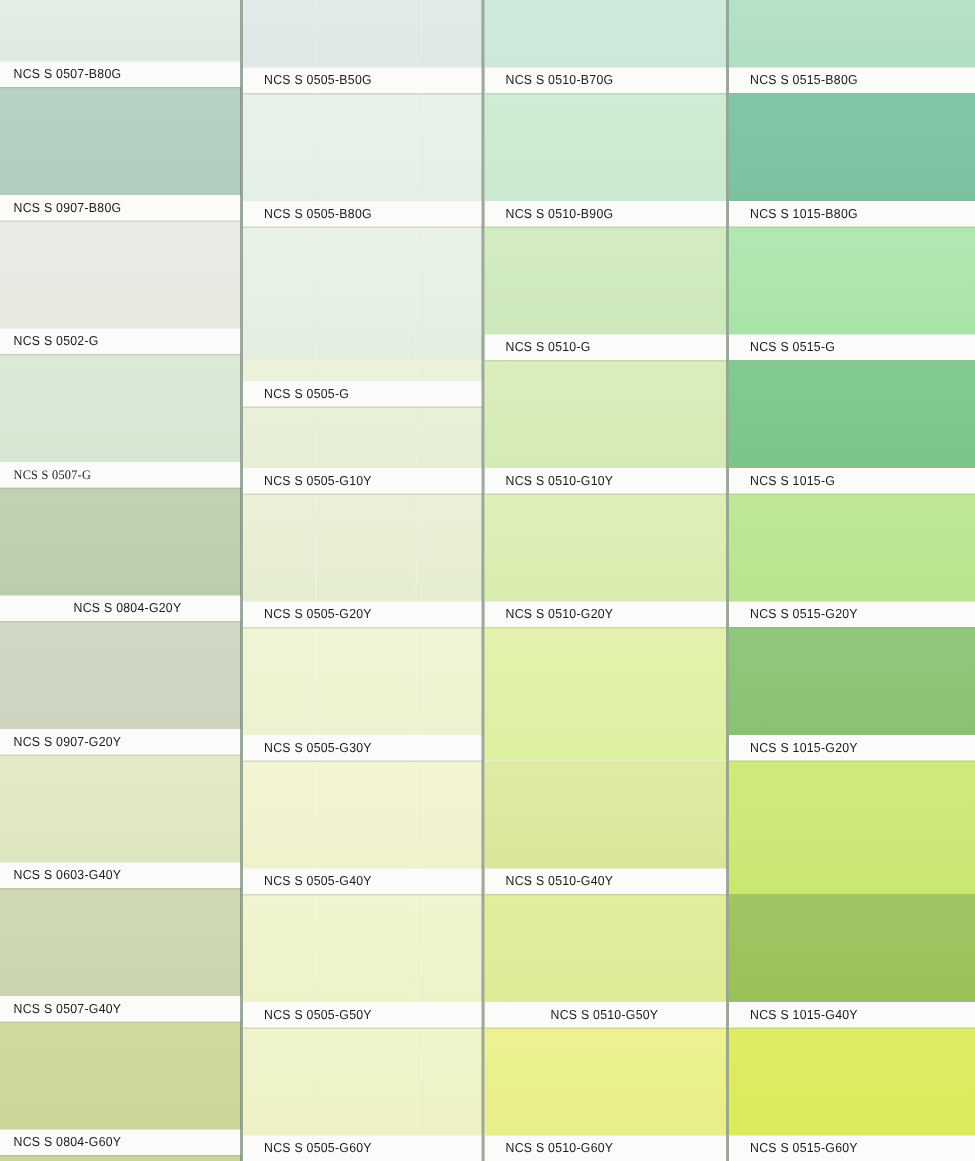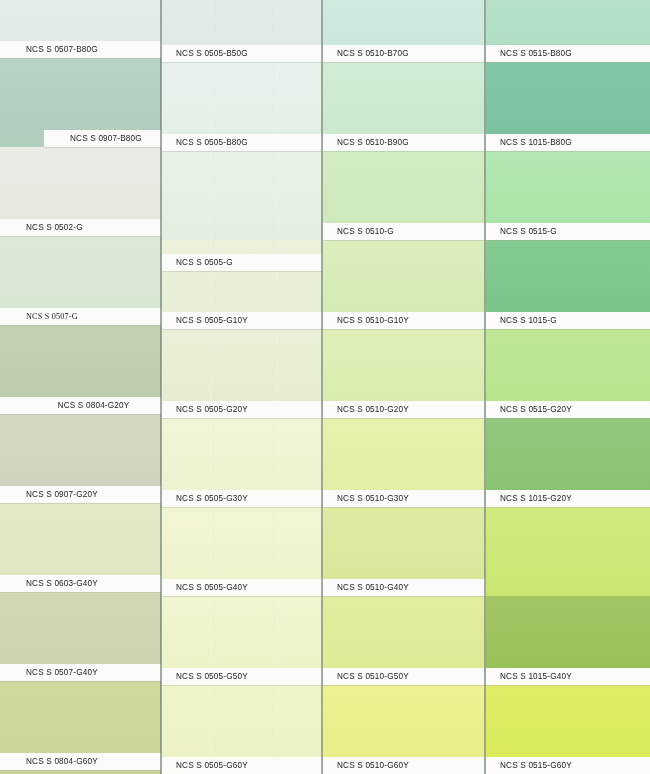--- a/index.html
+++ b/index.html
@@ -52,21 +52,21 @@
     box-shadow:0 1px 0 rgba(160,165,158,.35);
   }
   .label-strip .txt{
     font-size:8.2px;
     letter-spacing:.18px;
     color:#1a1a1a;
     white-space:nowrap;
     font-weight:400;
     transform:scaleY(1.06);
   }
-  .col1 .label-strip .txt{padding-left:26px;}
+  .col1 .label-strip .txt{padding-left:9px;}
   .col2 .label-strip .txt,
   .col3 .label-strip .txt,
   .col4 .label-strip .txt{padding-left:14px;}
   
   .sheen{
     position:absolute;
     top:0;
     bottom:0;
     width:1px;
     background:rgba(255,255,255,.16);
@@ -104,21 +104,21 @@
     <div class="swatch" style="top:592px;height:89px;">
         <div class="fill" style="background: linear-gradient(rgb(207, 217, 180) 0%, rgb(204, 214, 176) 52%, rgb(201, 211, 173) 100%);"></div>
       </div>
     <div class="swatch" style="top:681px;height:93px;">
         <div class="fill" style="background: linear-gradient(rgb(207, 217, 160) 0%, rgb(204, 215, 155) 52%, rgb(201, 212, 151) 100%);"></div>
       </div>
 
     <div class="label-strip" style="top:41px;">
         <span class="txt">NCS S 0507-B80G</span>
       </div>
-    <div class="label-strip" style="top:130px;margin-left:44px;">
+    <div class="label-strip" style="top:130px;">
         <span class="txt">NCS S 0907-B80G</span>
       </div>
     <div class="label-strip" style="top:219px;">
         <span class="txt">NCS S 0502-G</span>
       </div>
     <div class="label-strip" style="top:308px;font-family:Liberation Serif, serif;">
         <span class="txt">NCS S 0507-G</span>
       </div>
     <div class="label-strip" style="top:397px;justify-content:center;">
         <span class="txt">NCS S 0804-G20Y</span>
@@ -235,27 +235,24 @@
       </div>
     <div class="label-strip" style="top:223px;">
         <span class="txt">NCS S 0510-G</span>
       </div>
     <div class="label-strip" style="top:312px;">
         <span class="txt">NCS S 0510-G10Y</span>
       </div>
     <div class="label-strip" style="top:401px;">
         <span class="txt">NCS S 0510-G20Y</span>
       </div>
-    <div class="label-strip" style="top:490px;">
-        <span class="txt">NCS S 0510-G30Y</span>
-      </div>
     <div class="label-strip" style="top:579px;">
         <span class="txt">NCS S 0510-G40Y</span>
       </div>
-    <div class="label-strip" style="top:668px;">
+    <div class="label-strip" style="top:668px;padding-left:30px;">
         <span class="txt">NCS S 0510-G50Y</span>
       </div>
     <div class="label-strip" style="top:757px;text-align:right;">
         <span class="txt">NCS S 0510-G60Y</span>
       </div>
   </div>
 
   <div class="column col4" style="left:486px;width:164px;">
     <div class="swatch" style="top:-45px;height:107px;">
         <div class="fill" style="background: linear-gradient(rgb(185, 226, 202) 0%, rgb(180, 224, 197) 52%, rgb(175, 222, 193) 100%);"></div>

